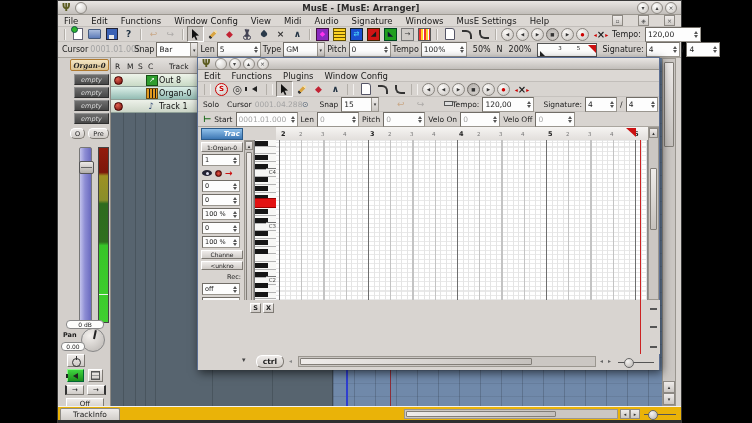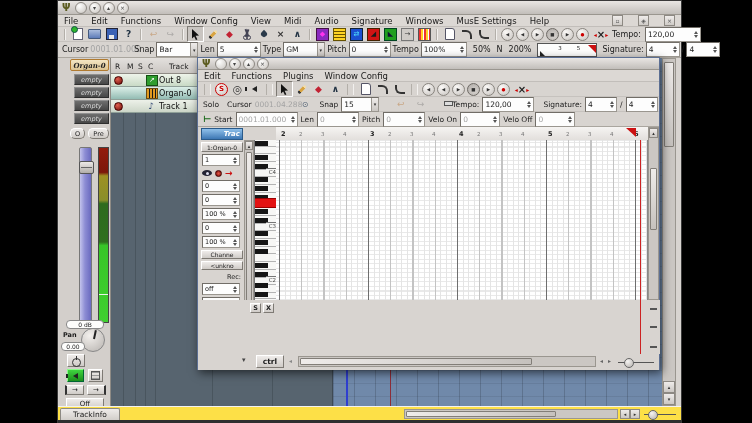--- a/index.html
+++ b/index.html
@@ -110,21 +110,21 @@
   .cvs{left:275px;top:57px;width:329px;height:348px;background-color:#7089aa;
        background-image:repeating-linear-gradient(90deg,rgba(0,0,0,.16) 0 1px,transparent 1px 21px),
                         repeating-linear-gradient(180deg,rgba(0,0,0,.08) 0 1px,transparent 1px 13px)}
   .vln{width:2px;background:#2f3fd0}
   .rln{width:1px;background:#8c2d38}
   .scr{background:#cbc7c3;border:1px solid #9a968f}
   .thumb{background:linear-gradient(90deg,#efecea,#c5c1bd);border:1px solid #827e78;border-radius:1px}
   .thumbh{background:linear-gradient(#efecea,#c5c1bd);border:1px solid #827e78;border-radius:1px}
   .sab{background:linear-gradient(#efecea,#cbc7c3);border:1px solid #8d8983;display:flex;align-items:center;justify-content:center;
        font-size:5px;color:#333}
-  .sbar{left:0;top:405px;width:100%;height:14px;background:#fde047;border-top:1px solid #f4f2f0}
+  .sbar{left:0;top:405px;width:100%;height:14px;background:#eab308;border-top:1px solid #f4f2f0}
   .btmedge{left:0;top:419px;width:100%;height:4px;background:#2f2f2f}
   .tab{left:2px;top:1px;width:60px;height:12px;background:linear-gradient(#efecea,#d2cecA);border:1px solid #8d8983;border-bottom:none;
        border-radius:2px 2px 0 0;font-size:7.5px;display:flex;align-items:center;justify-content:center;color:#222}
   .zsl{height:1px;background:#555;position:relative}
   .zsl i{position:absolute;top:-4px;width:8px;height:8px;border-radius:50%;background:radial-gradient(circle at 35% 30%,#f6f4f2,#b5b1ad);border:1px solid #666}
   
   .pr{left:197px;top:57px;width:463px;height:313px;background:#d8d4d0;border:1px solid #5c6f93;
       box-shadow:2px 3px 9px rgba(0,0,0,.6);z-index:10}
   .pr .tbar{height:12px}
   .pr .mbar{top:12px;height:12px;gap:11px}
@@ -166,20 +166,21 @@
   .dash{left:452px;width:7px;height:2px;background:#555}
 </style>
 </head>
 <body>
 
 <div class="a win">
 
   <div class="a tbar">
     <span class="logo">Ψ</span>
     <span class="cb"></span>
+    <span class="ttl">MusE - [MusE: Arranger]</span>
     <span class="cb">▾</span>
     <span class="cb">▴</span>
     <span class="cb">×</span>
   </div>
 
   <div class="a mbar">
     <span class="mi">File</span>
     <span class="mi">Edit</span>
     <span class="mi">Functions</span>
     <span class="mi">Window Config</span>
@@ -716,21 +717,21 @@
     <div class="a sbtn" style="left:51px;top:3px;width:11px;height:10px;font-weight:bold">S</div>
     <div class="a sbtn" style="left:64px;top:3px;width:11px;height:10px;font-weight:bold">X</div>
   </div>
   <div class="a redv"></div>
   <div class="a dash" style="top:250px"></div>
   <div class="a dash" style="top:268px"></div>
   <div class="a dash" style="top:288px"></div>
 
   <div class="a" style="left:0;top:296px;width:461px;height:16px;background:#d8d4d0">
     <span class="a" style="left:44px;top:2px;font-size:7px;color:#444">▾</span>
-    <div class="a sbtn" style="left:58px;top:1px;width:28px;height:13px;font-weight:bold;font-size:7.5px;border-radius:0">ctrl</div>
+    <div class="a sbtn" style="left:58px;top:1px;width:28px;height:13px;font-weight:bold;font-size:7.5px;border-radius:6px">ctrl</div>
     <span class="a" style="left:91px;top:3px;font-size:6px;color:#888">◂</span>
     <div class="a scr" style="left:100px;top:2px;width:298px;height:11px">
       <div class="a thumb" style="left:1px;top:1px;width:232px;height:7px"></div>
     </div>
     <span class="a" style="left:402px;top:3px;font-size:6px;color:#666">◂</span>
     <span class="a" style="left:410px;top:3px;font-size:6px;color:#666">▸</span>
     <div class="a zsl" style="left:420px;top:8px;width:36px">
         <i style="left:6px"></i>
       </div>
   </div>

